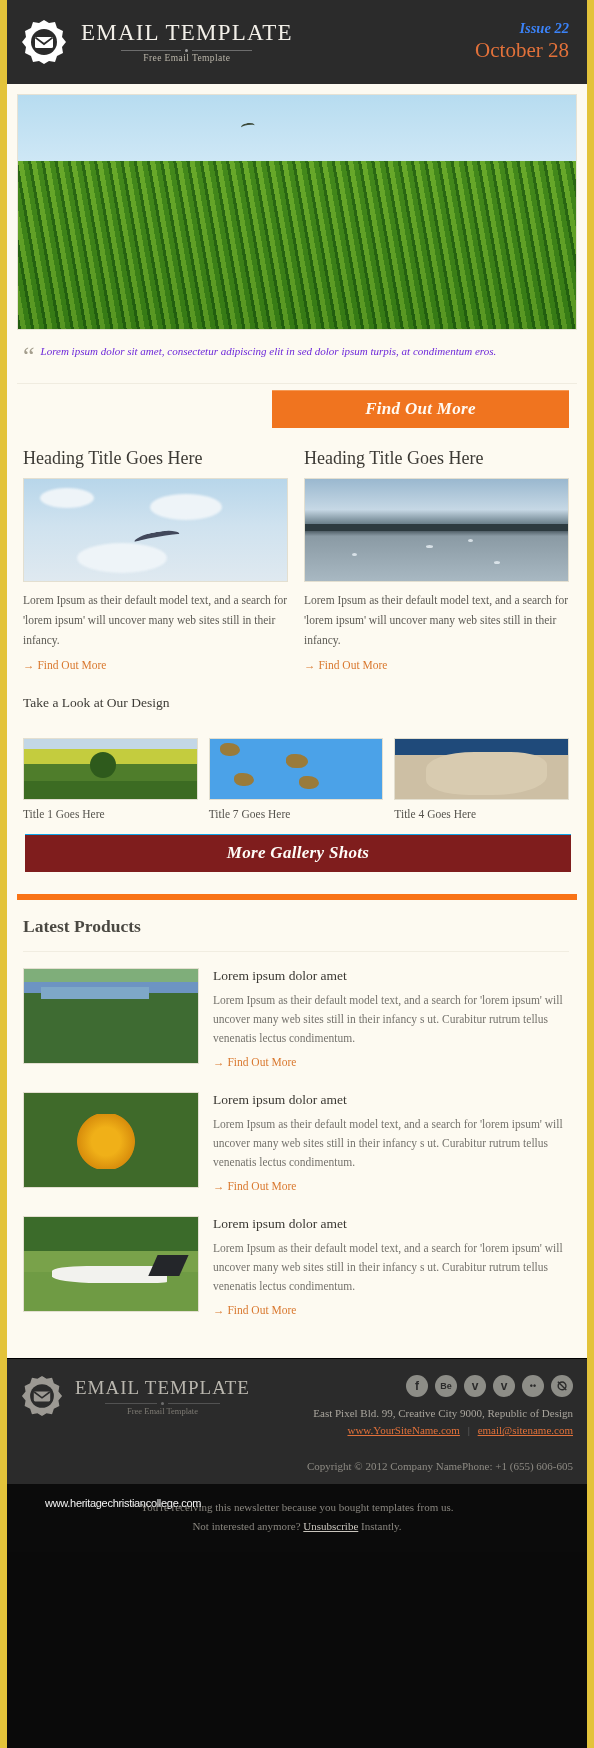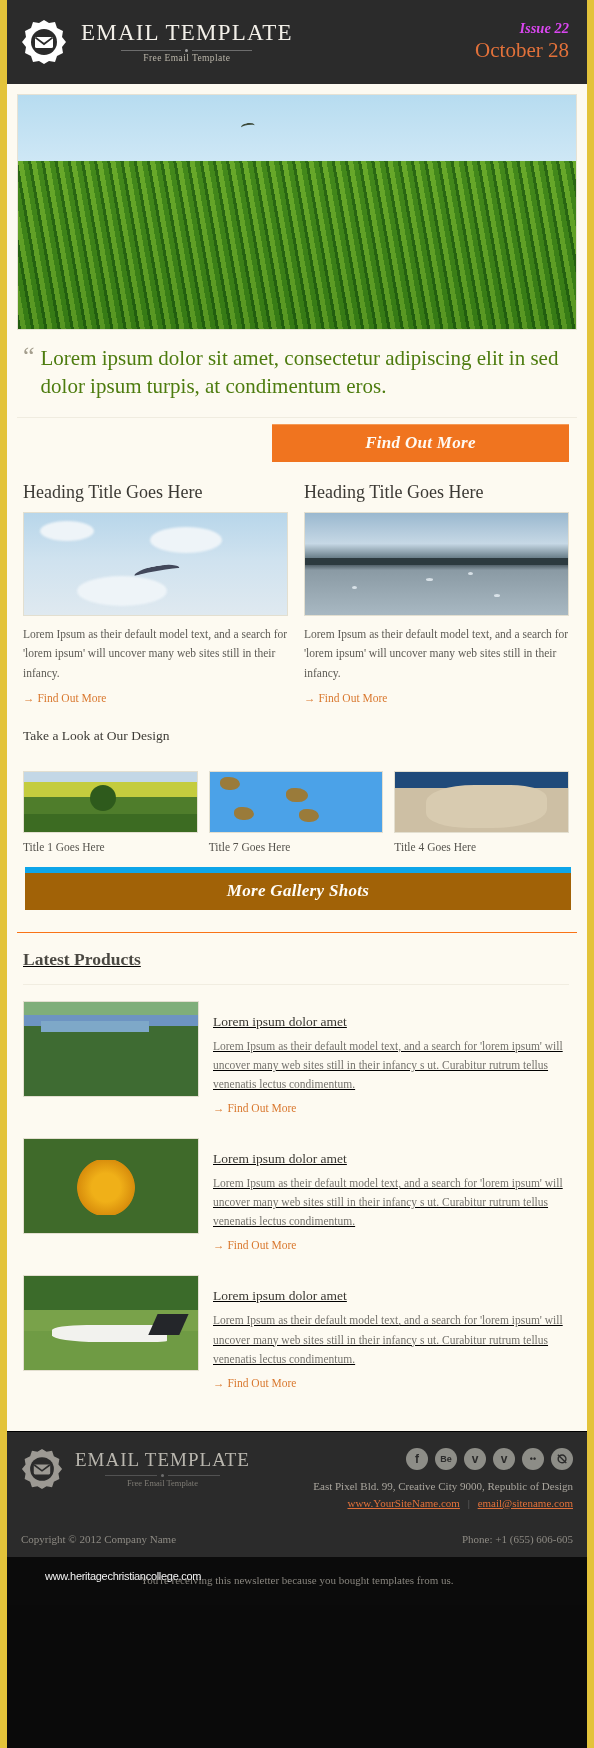--- a/index.html
+++ b/index.html
@@ -66,21 +66,21 @@
     color: #b9b4a8;
     font-size: 9.5px;
     letter-spacing: 0.4px;
   }
   .issue-block {
     margin-left: auto;
     text-align: right;
     line-height: 1.1;
   }
   .issue-num {
-    color: #d946ef;
+    color: #3b82f6;
     font-style: italic;
     font-size: 14.5px;
     font-weight: bold;
   }
   .issue-date {
     color: #e2713a;
     font-size: 21px;
     margin-top: 2px;
   }
 
@@ -120,22 +120,23 @@
     display: flex;
     gap: 6px;
   }
   .quote-mark {
     color: #a49e8e;
     font-size: 26px;
     line-height: 0.9;
     font-family: "Liberation Serif", serif;
   }
   .quote-text {
-    font-size: 21px;
-    color: #4d7c0f;
+    font-style: italic;
+    font-size: 11px;
+    color: #6d28d9;
     line-height: 1.35;
   }
 
   .cta-row {
     display: flex;
     align-items: flex-end;
     padding: 6px 8px 0 6px;
     border-top: 1px solid #f0ece0;
     margin: 10px 0 0;
   }
@@ -227,38 +228,37 @@
   .gal3 .bud { position: absolute; background: #9a7b3a; border-radius: 40% 60% 50% 50%; }
   .gal4 { background: linear-gradient(to bottom, #1f4a7a 0 26%, #cdbfa4 26% 100%); }
   .gal4 .rock { position: absolute; left: 18%; top: 22%; width: 70%; height: 72%; background: #d8cbb0; border-radius: 40% 30% 45% 35%; }
   .gal-title {
     font-size: 11.5px;
     color: #55534d;
     margin-top: 8px;
   }
   .btn-grey {
     margin: 14px 6px 0 8px;
-    background: #a16207;
-    border-top: 6px solid #0ea5e9;
+    background: #7f1d1d;
+    border-top: 1px solid #0ea5e9;
     color: #fffdf8;
     text-align: center;
     font-style: italic;
     font-weight: bold;
     font-size: 17px;
     padding: 8px 0 9px;
     letter-spacing: 0.3px;
   }
 
   
   .products-sec {
     margin-top: 22px;
     background: #fdfaf1;
     padding: 16px 8px 18px 6px;
-    border-top: 1px solid #f97316;
-    text-decoration: underline;
+    border-top: 6px solid #f97316;
   }
   .products-heading {
     font-size: 17.5px;
     color: #4a4842;
     font-weight: bold;
     padding-bottom: 14px;
     border-bottom: 1px solid #f1ede1;
     margin-bottom: 16px;
   }
   .product {
@@ -278,21 +278,20 @@
   .pimg2 { background: #3f6a2a; }
   .pimg2 .flower { position: absolute; left: 30%; top: 22%; width: 60px; height: 55px; background: radial-gradient(circle, #f0b018 35%, #d88d0c 70%, transparent 72%); }
   .pimg3 { background: linear-gradient(to bottom, #3b6b2a 0 36%, #79a24a 36% 58%, #6f9b44 58% 100%); }
   .pimg3 .plane { position: absolute; left: 16%; top: 52%; width: 66%; height: 18%; background: #f2f2ee; border-radius: 30% 8% 8% 40%; }
   .pimg3 .tail { position: absolute; right: 8%; top: 40%; width: 18%; height: 22%; background: #24262a; transform: skewX(-24deg); }
   .prod-body { flex: 1; }
   .prod-title {
     font-size: 13.5px;
     color: #3a3833;
     margin-bottom: 7px;
-    margin-top: 13px;
   }
   .prod-text {
     font-size: 11.5px;
     color: #75736d;
     line-height: 1.66;
   }
 
   
   .footer {
     background: #2b2b2b;
@@ -318,21 +317,21 @@
     font-size: 12px; font-weight: bold;
     font-family: "Liberation Sans", sans-serif;
   }
   .soc.small { font-size: 9px; }
   .f-addr { color: #a9a59d; font-size: 11px; }
   .f-links { margin-top: 5px; font-size: 11px; }
   .f-links a { color: #e2713a; text-decoration: underline; }
   .f-links .sep { color: #666; margin: 0 5px; }
   .footer-bottom {
     display: flex;
-    justify-content: space-between;
+    justify-content: flex-end;
     margin-top: 14px;
     padding-top: 10px;
     color: #8d8a83;
     font-size: 11px;
   }
   .legal {
     background: #0b0b0b;
     text-align: center;
     color: #88857e;
     font-size: 11px;
@@ -558,16 +557,21 @@
       </div>
     </div>
     <div class="footer-bottom">
       <div>Copyright © 2012 Company Name</div>
       <div>Phone: +1 (655) 606-605</div>
     </div>
   </div>
 
   <div class="legal">
     <div>You're receiving this newsletter because you bought templates from us.</div>
+    <div>
+      <span>Not interested anymore?</span>
+      <a href="#">Unsubscribe</a>
+      <span>Instantly.</span>
+    </div>
     <div class="watermark">www.heritagechristiancollege.com</div>
   </div>
 
 </div>
 
 </body></html>

